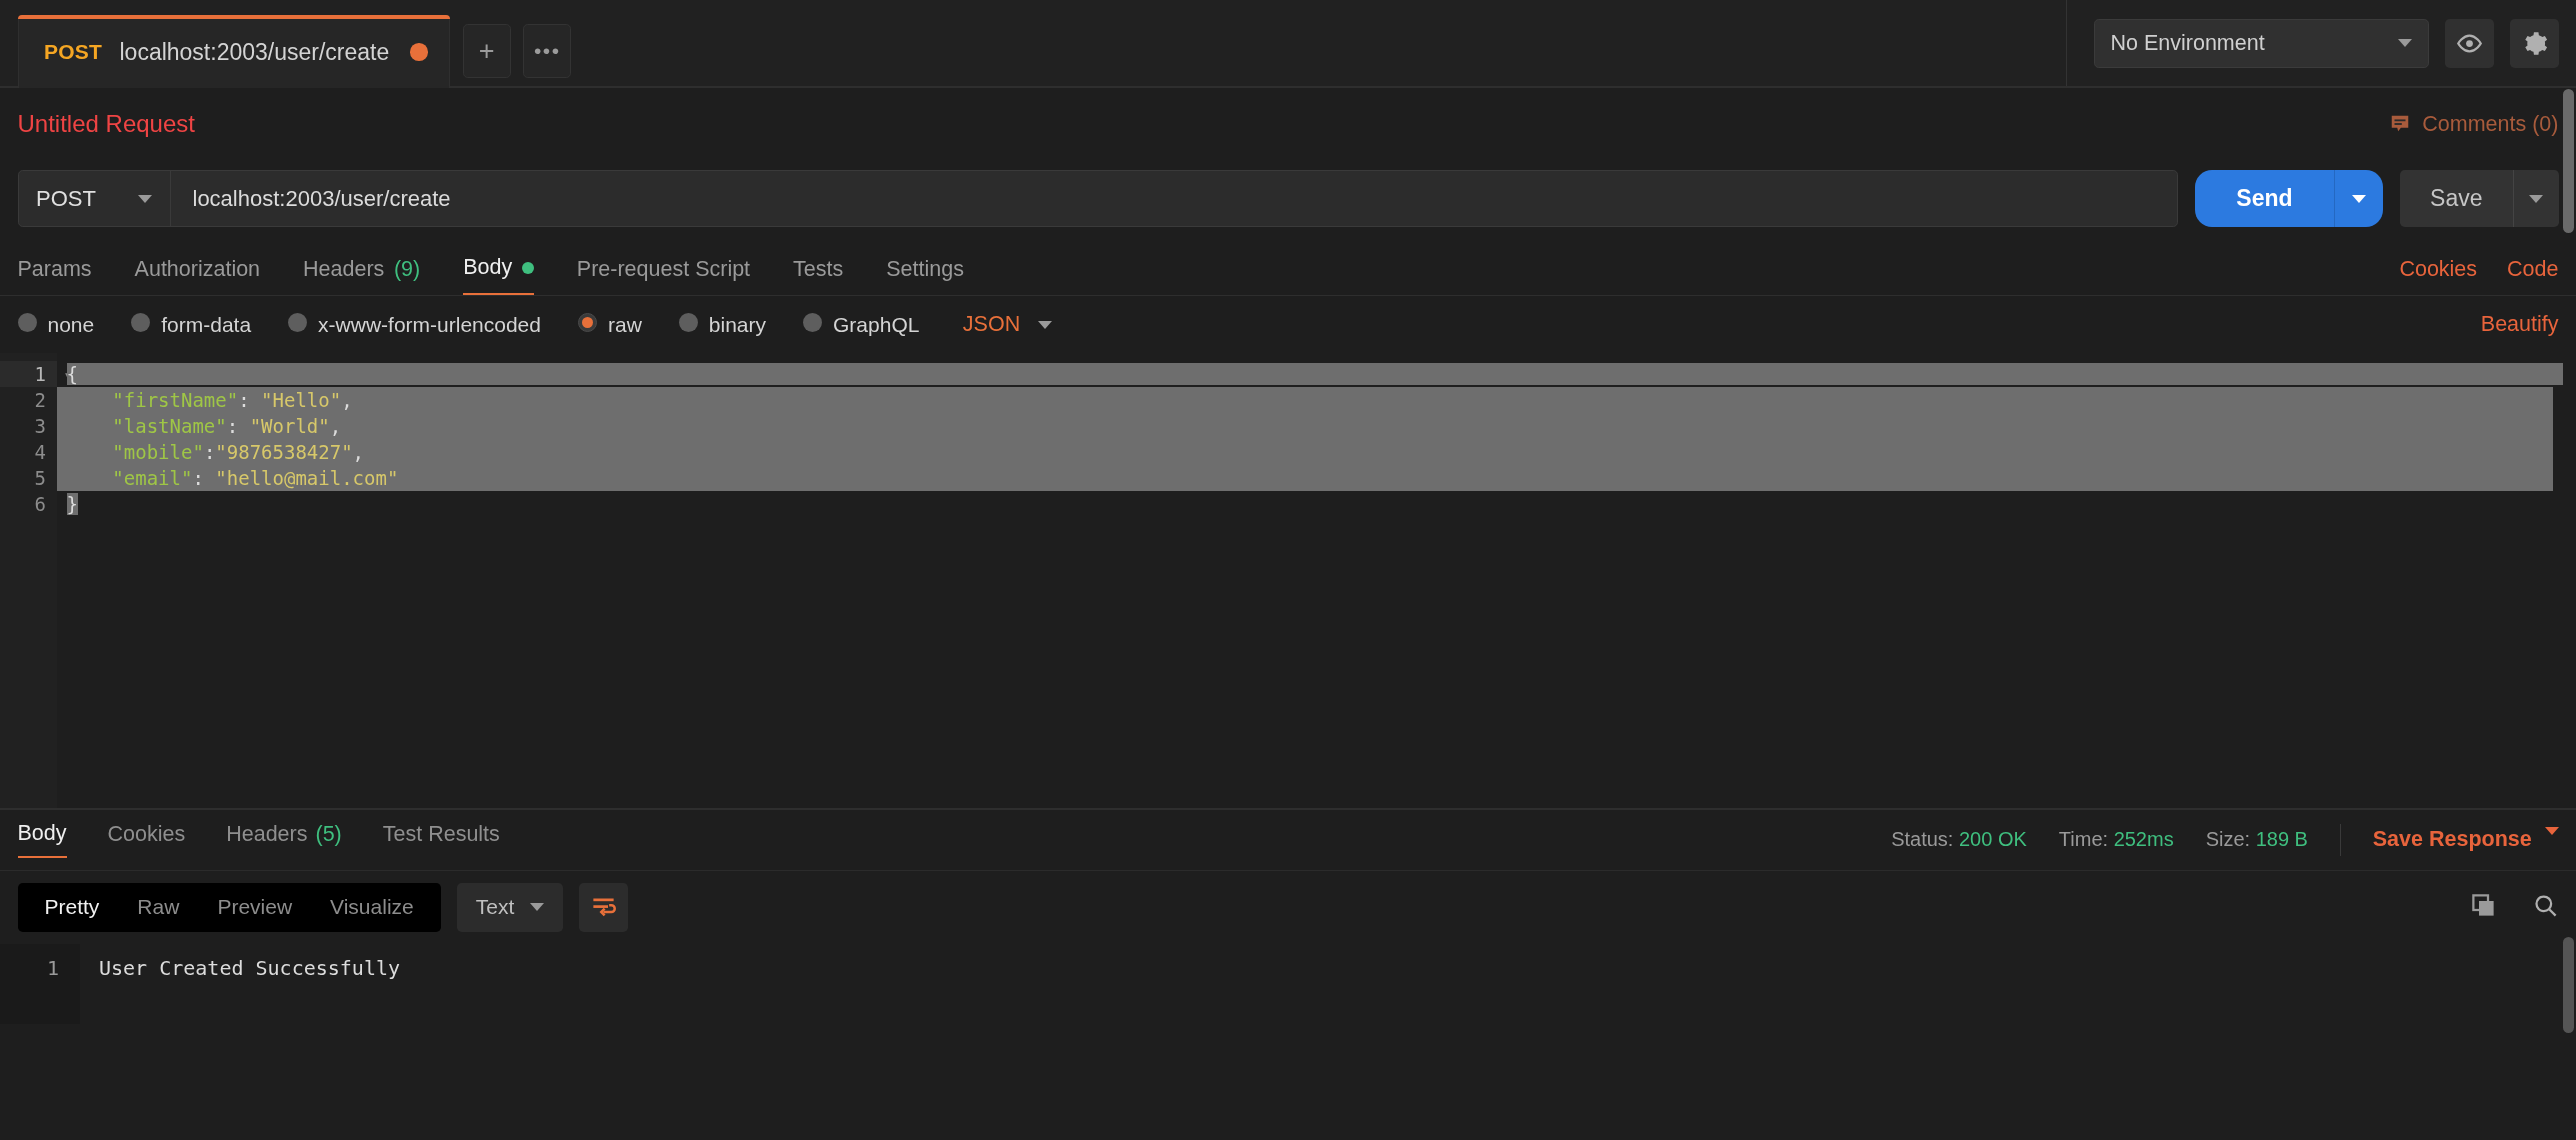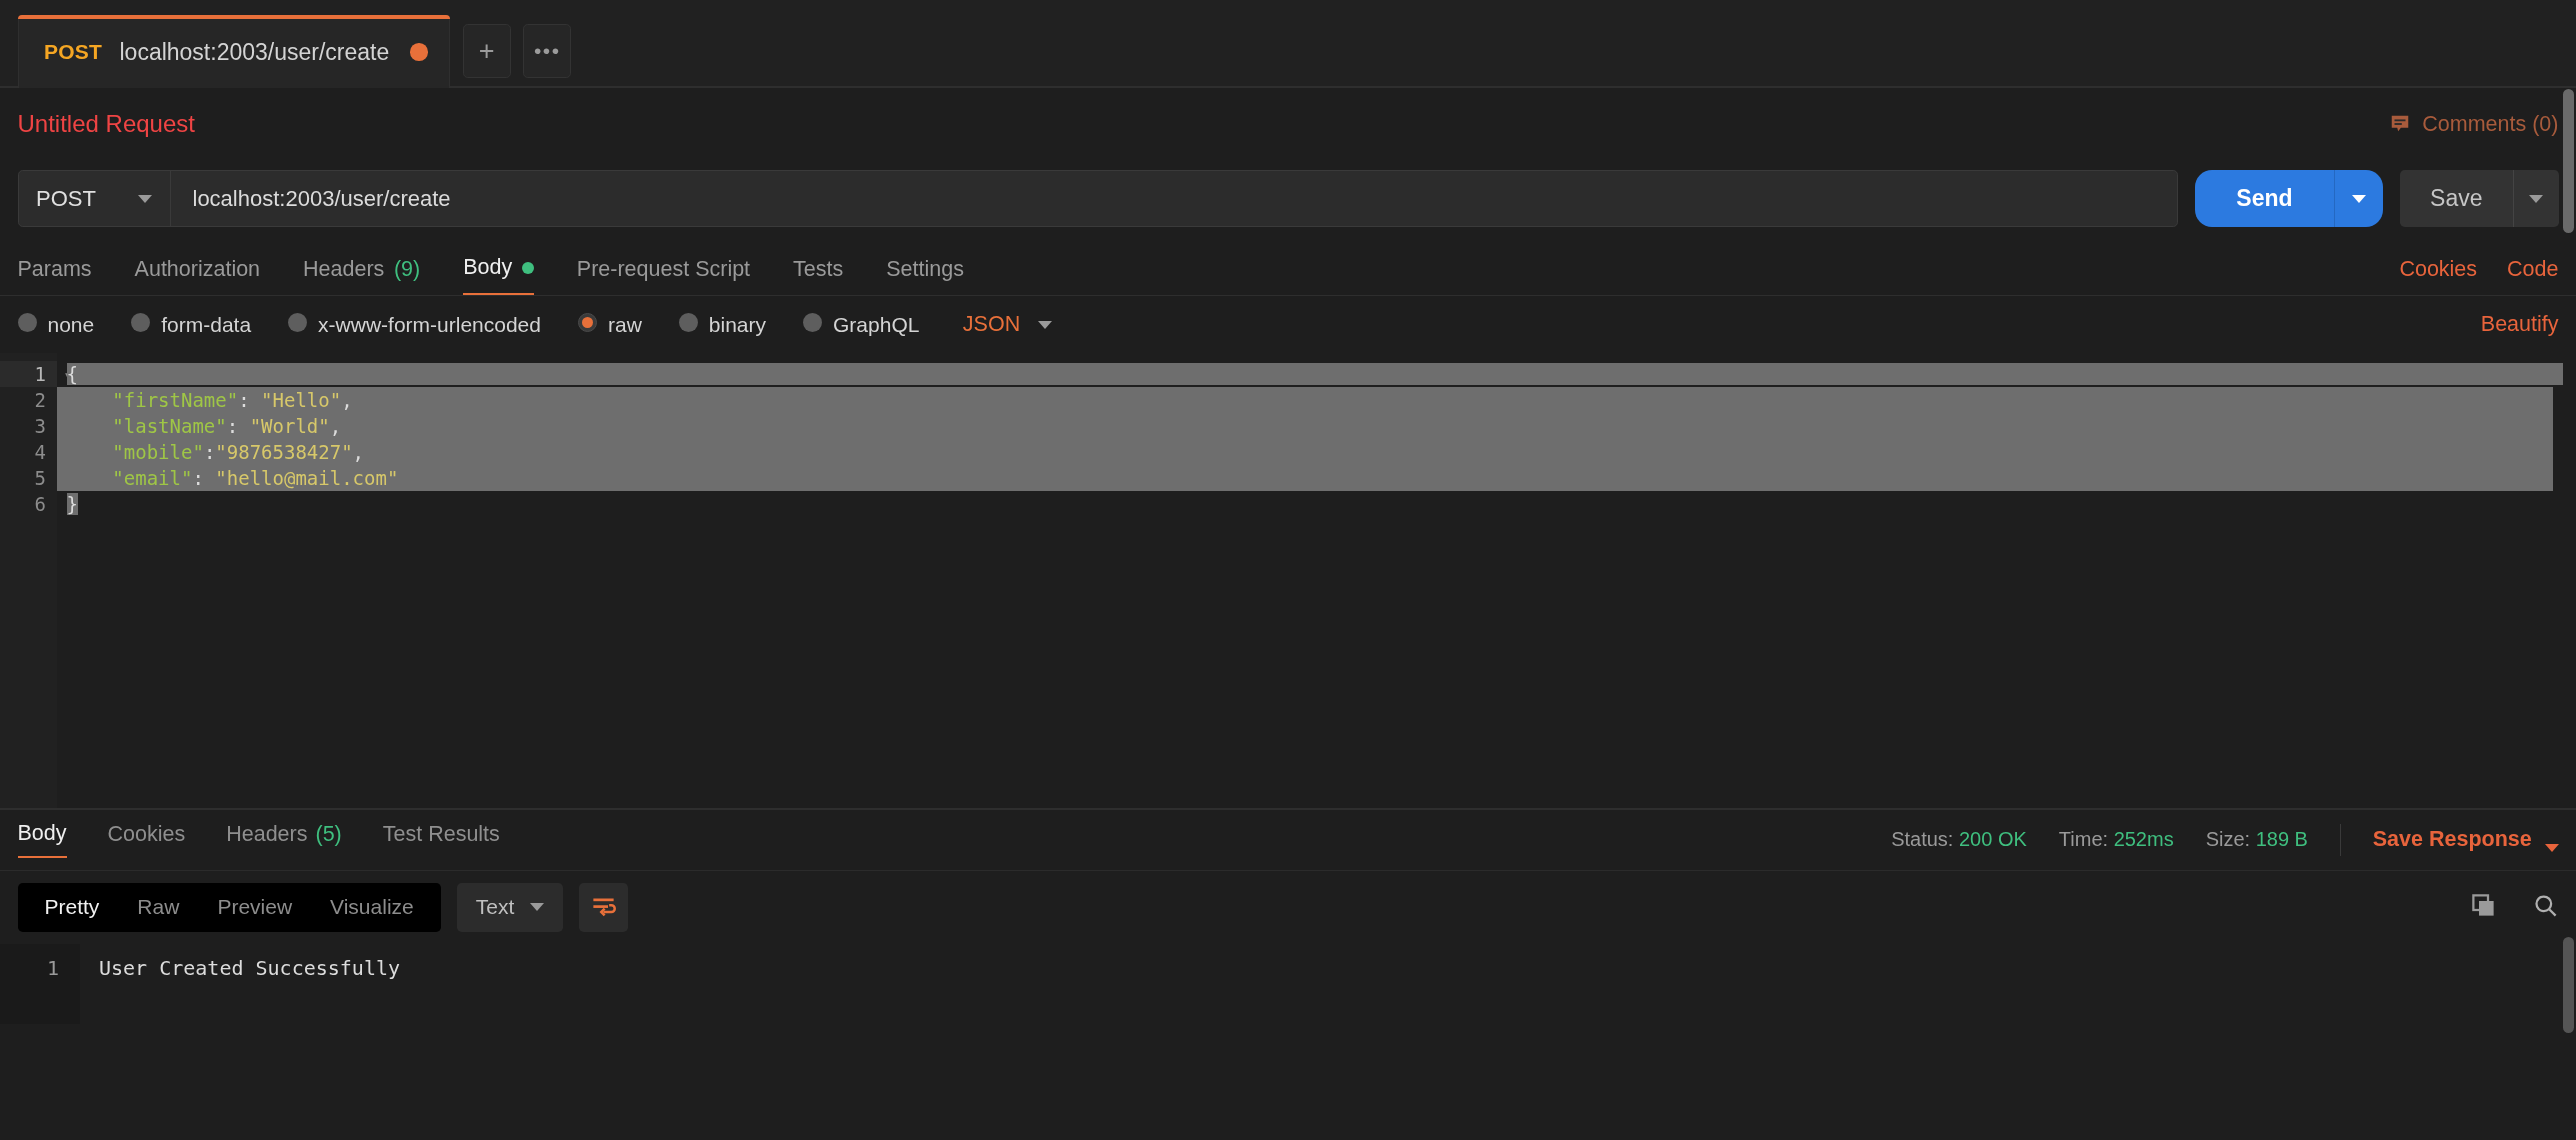--- a/index.html
+++ b/index.html
@@ -91,21 +91,21 @@
 
   
   .resp-div { height:1.6px; background:#2e2e2e; }
   .resp-tabs { height:61px; display:flex; align-items:center; padding:0 17.5px; border-bottom:0.8px solid #2b2b2b; }
   .rsp-tab { font-size:21.5px; color:#8f8f8f; margin-right:41px; padding-bottom:9.6px; display:flex; gap:8px; align-items:center; }
   .rsp-tab.active { color:#f0f0f0; border-bottom:2.4px solid #e8703a; }
   .rsp-tab .count { color:#3fbf7f; }
   .resp-meta { margin-left:auto; display:flex; align-items:center; gap:32px; font-size:20px; color:#9a9a9a; }
   .resp-meta b { color:#3fbf7f; font-weight:normal; }
   .meta-div { width:0.8px; height:32px; background:#3a3a3a; }
-  .save-resp { color:#e8643c; font-size:21.5px; display:flex; align-items:flex-end; gap:12.8px; font-weight:bold; }
+  .save-resp { color:#e8643c; font-size:21.5px; display:flex; align-items:flex-start; gap:12.8px; font-weight:bold; }
 
   
   .pretty-bar { height:73px; display:flex; align-items:center; padding:0 17.5px; }
   .seg { height:49px; background:#000000; border-radius:4.8px; display:flex; align-items:center; padding:0 8px; }
   .seg span { font-size:21px; color:#8d8d8d; padding:0 19px; }
   .seg span.active { color:#f2f2f2; }
   .text-sel { height:49px; background:#2c2c2c; border-radius:4.8px; display:flex; align-items:center; gap:16px; padding:0 19px; margin-left:16px; color:#c0c0c0; font-size:21px; }
   .wrap-btn { height:49px; width:49px; background:#2c2c2c; border-radius:4.8px; margin-left:16px; display:flex; align-items:center; justify-content:center; }
   .resp-icons { margin-left:auto; display:flex; gap:35px; align-items:center; }
 
@@ -128,20 +128,37 @@
   <div class="tabbar">
     <div class="tab">
       <div class="tab-accent"></div>
       <span class="tab-method">POST</span>
       <span class="tab-title">localhost:2003/user/create</span>
       <span class="tab-dot"></span>
     </div>
     <div class="tab-btn">+</div>
     <div class="tab-btn dots">•••</div>
 
+    <div class="env-area">
+      <div class="env-select">
+        <span>No Environment</span>
+        <span class="caret"></span>
+      </div>
+      <div class="icon-btn">
+        <svg width="27" height="27" viewBox="0 0 24 24">
+          <path d="M12 5C6 5 2 12 2 12s4 7 10 7 10-7 10-7-4-7-10-7z" fill="none" stroke="#b0b0b0" stroke-width="2"></path>
+          <circle cx="12" cy="12" r="3" fill="#b0b0b0"></circle>
+        </svg>
+      </div>
+      <div class="icon-btn">
+        <svg width="27" height="27" viewBox="0 0 24 24">
+          <path fill="#b0b0b0" d="M12 8a4 4 0 100 8 4 4 0 000-8zm9.4 4c0-.6-.1-1.2-.2-1.8l2-1.5-2-3.4-2.3 1a7.8 7.8 0 00-3-1.7L15.5 2h-4l-.4 2.6c-1.1.3-2.1.9-3 1.7l-2.3-1-2 3.4 2 1.5a8 8 0 000 3.6l-2 1.5 2 3.4 2.3-1c.9.8 1.9 1.4 3 1.7l.4 2.6h4l.4-2.6c1.1-.3 2.1-.9 3-1.7l2.3 1 2-3.4-2-1.5c.1-.6.2-1.2.2-1.8z"></path>
+        </svg>
+      </div>
+    </div>
   </div>
 
   <div class="req-title-row">
     <span class="req-title">Untitled Request</span>
     <div class="comments">
       <svg width="22" height="22" viewBox="0 0 24 24">
         <path fill="#a85b3c" d="M3 3h18v13H13l-3 4-1-4H3z"></path>
         <rect x="6" y="7" width="12" height="2" fill="#2a2a2a"></rect>
         <rect x="6" y="11" width="8" height="2" fill="#2a2a2a"></rect>
       </svg>

